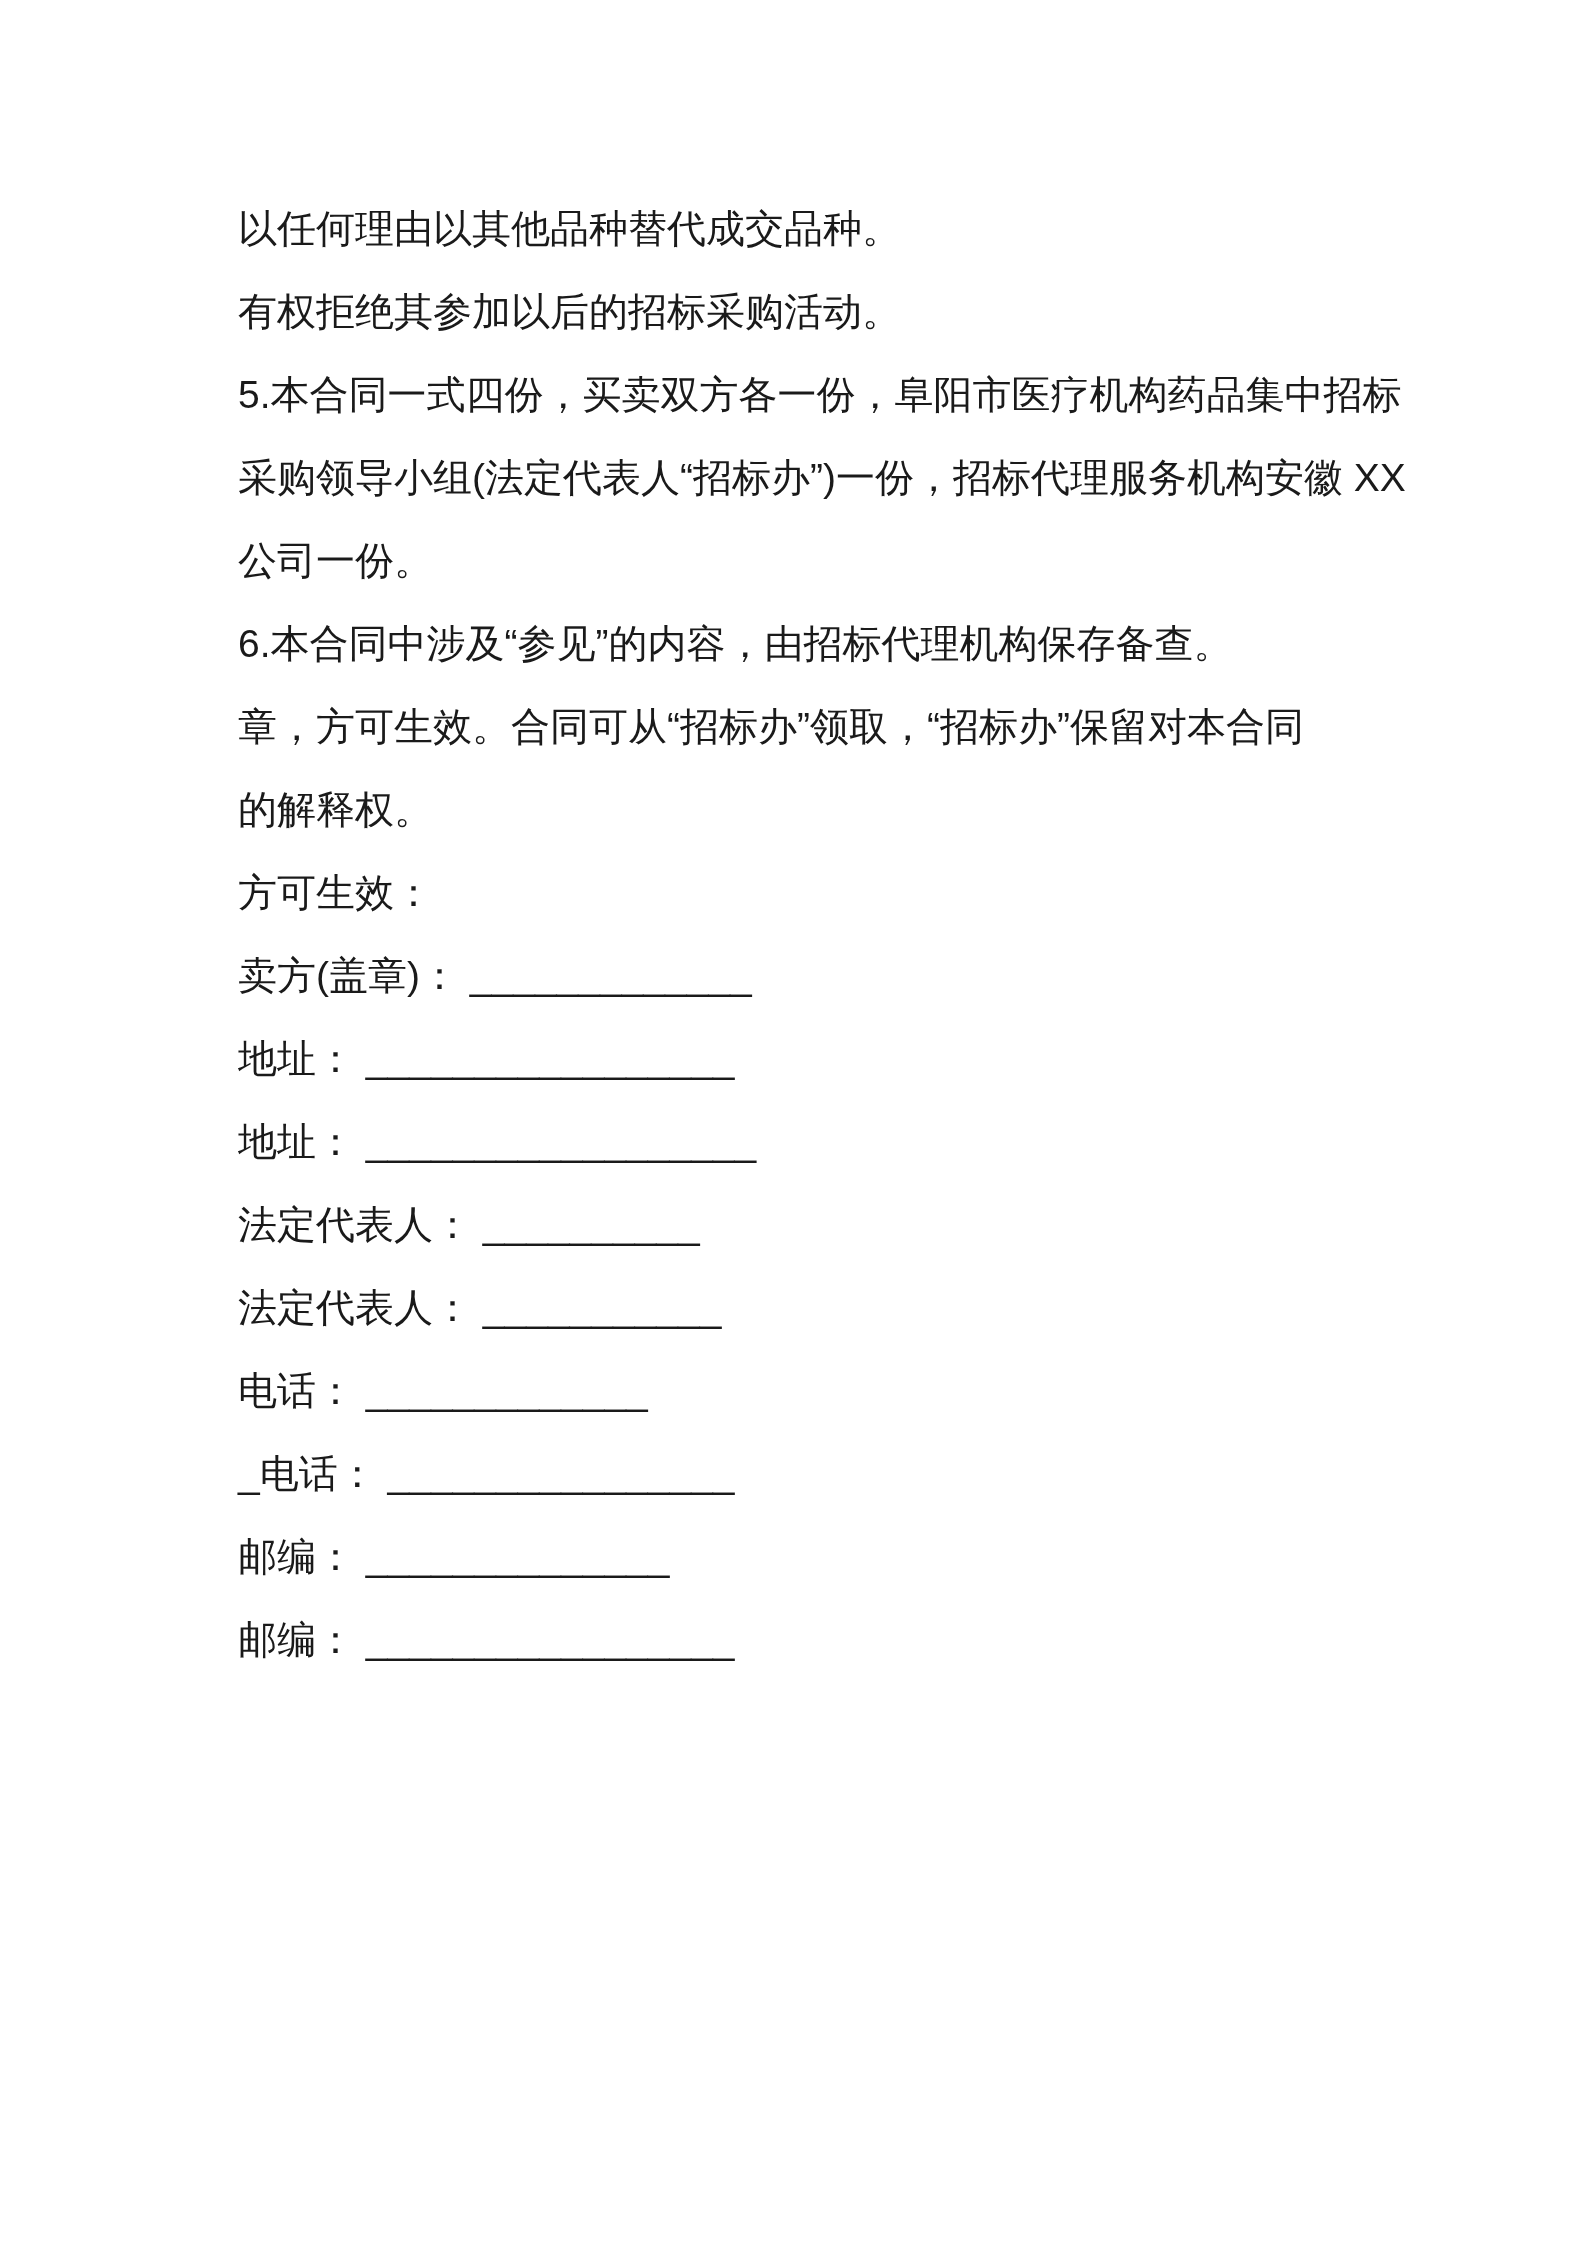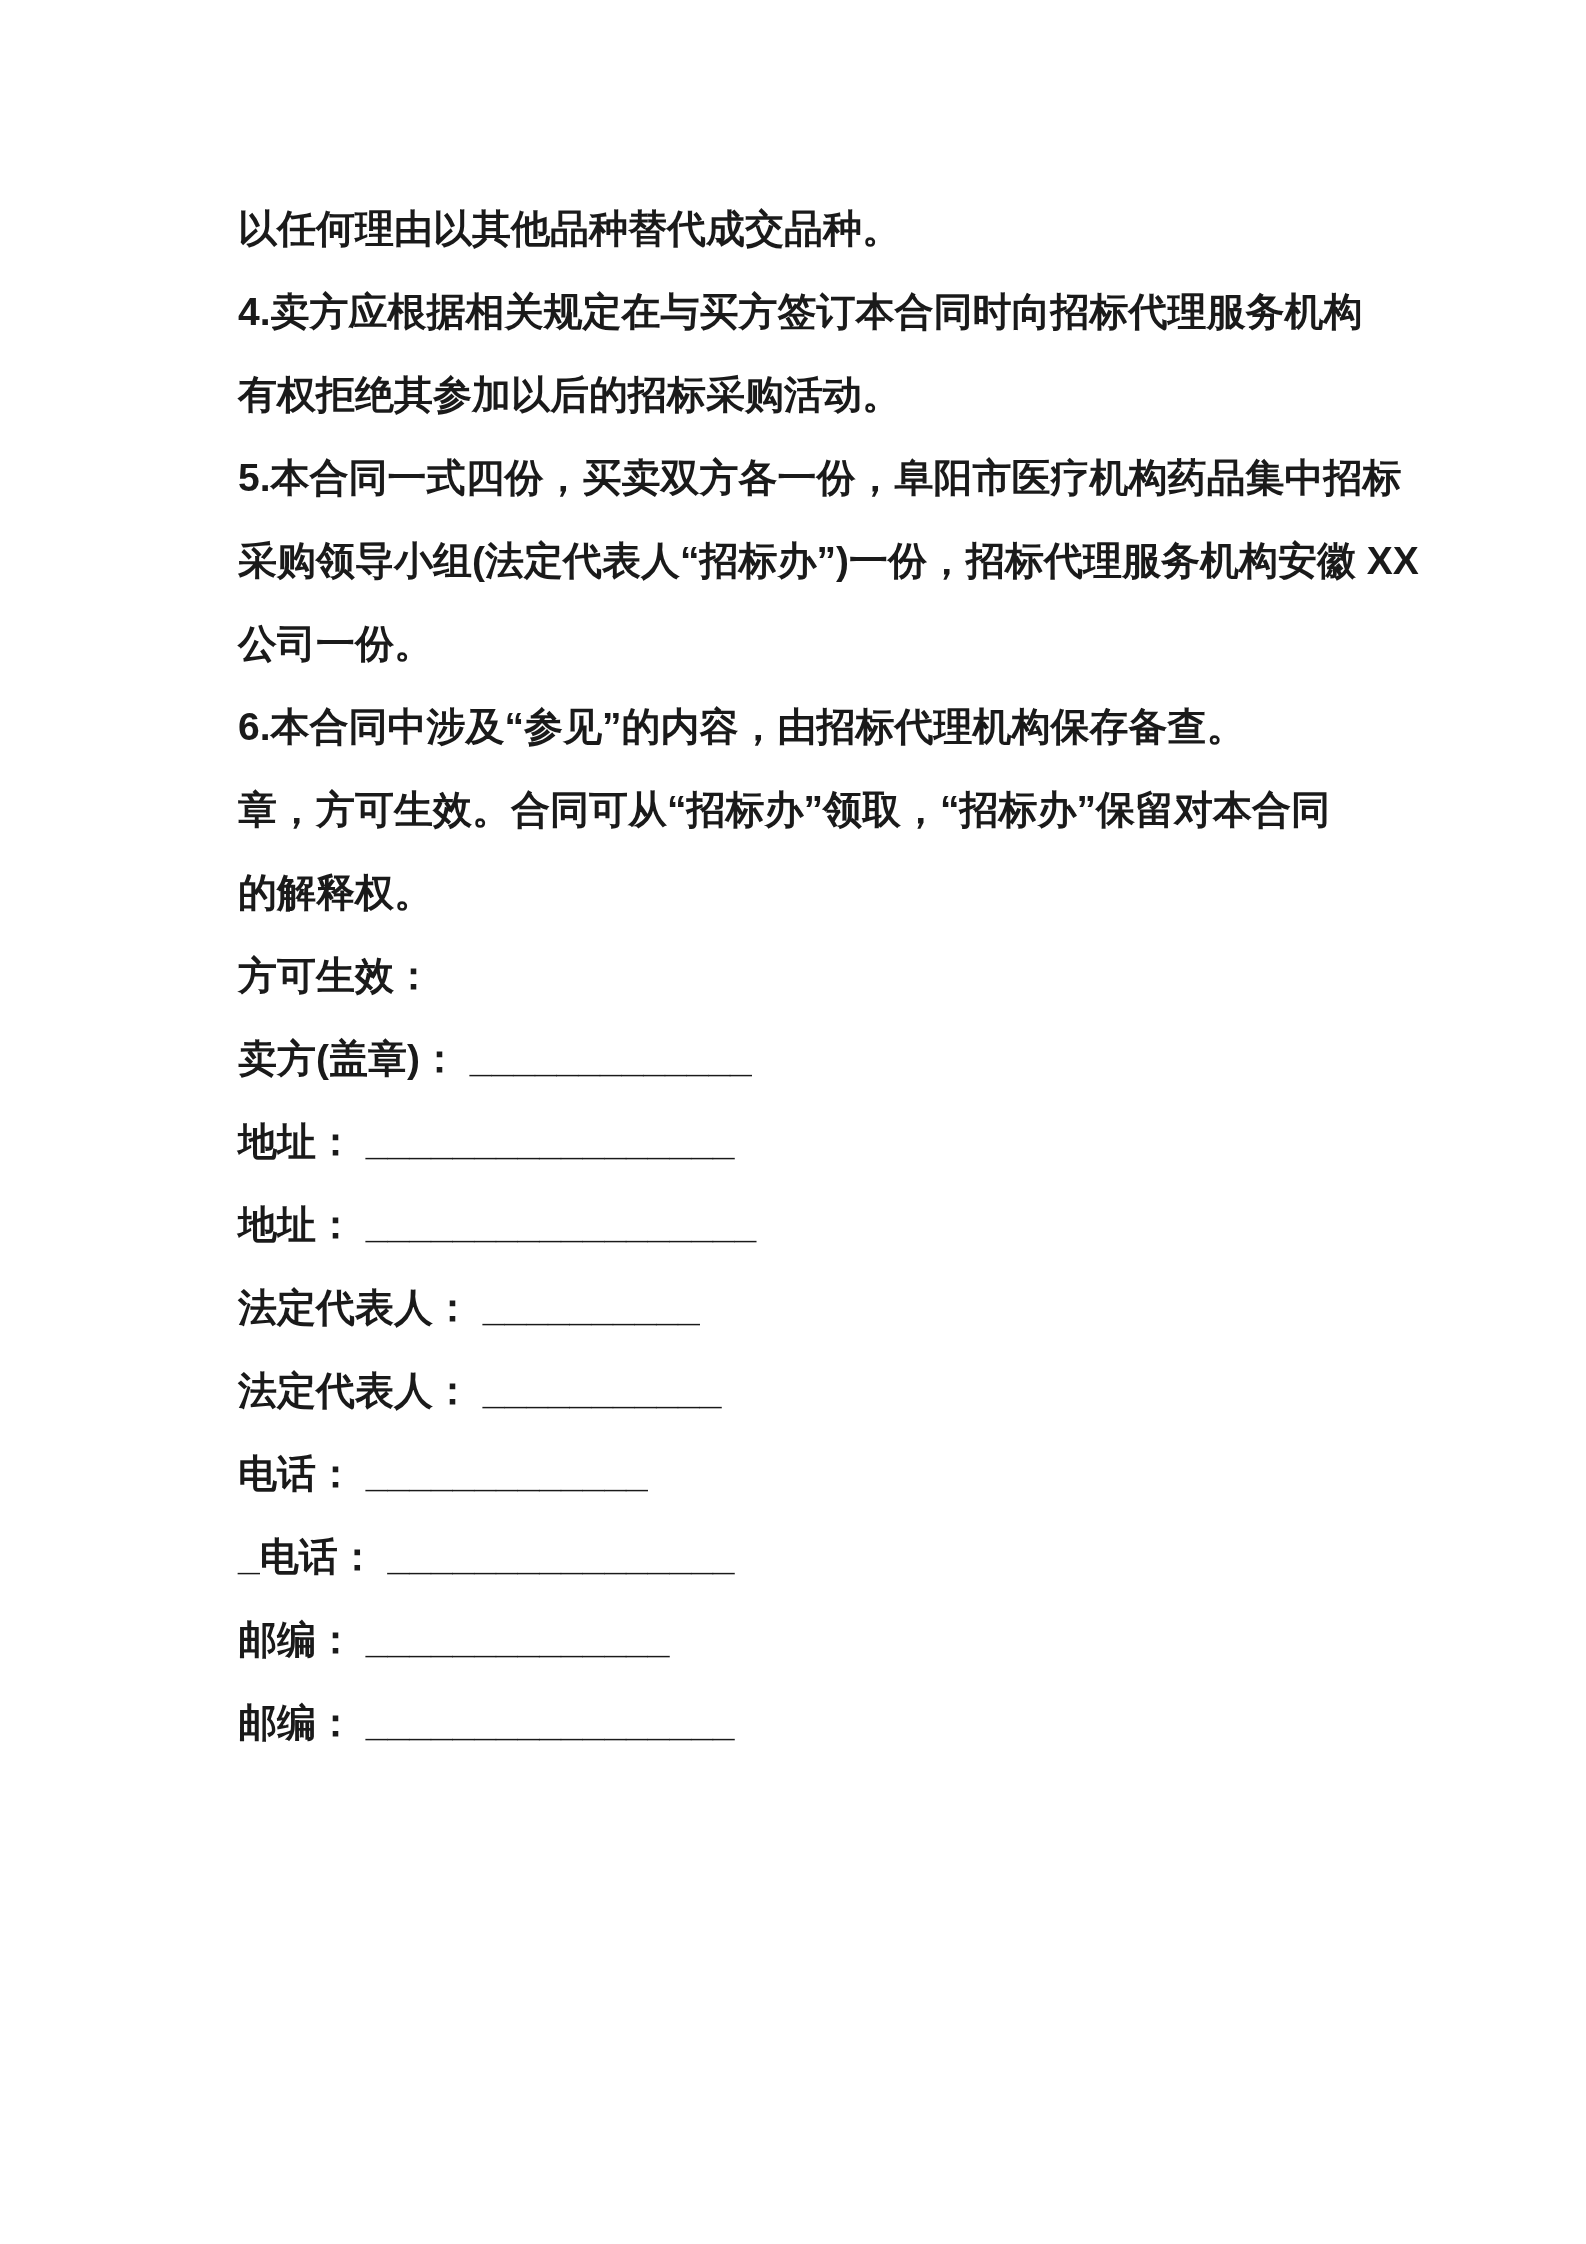--- a/index.html
+++ b/index.html
@@ -16,36 +16,35 @@
     overflow: hidden;
   }
   .content {
     position: absolute;
     left: 238px;
     top: 187px;
     width: 1114px;
   }
   .line {
     font-family: "Liberation Sans", "DejaVu Sans", sans-serif;
-    font-weight: 700;
+    font-weight: 400;
     font-size: 39px;
     line-height: 83px;
     height: 83px;
     color: #1a1a1a;
     white-space: nowrap;
     letter-spacing: 0px;
   }
 </style>
 </head>
 <body>
 
 <div class="page">
   <div class="content">
     <div class="line">以任何理由以其他品种替代成交品种。</div>
-    <div class="line">4.卖方应根据相关规定在与买方签订本合同时向招标代理服务机构</div>
     <div class="line">有权拒绝其参加以后的招标采购活动。</div>
     <div class="line">5.本合同一式四份，买卖双方各一份，阜阳市医疗机构药品集中招标</div>
     <div class="line">采购领导小组(法定代表人“招标办”)一份，招标代理服务机构安徽 XX</div>
     <div class="line">公司一份。</div>
     <div class="line">6.本合同中涉及“参见”的内容，由招标代理机构保存备查。</div>
     <div class="line">章，方可生效。合同可从“招标办”领取，“招标办”保留对本合同</div>
     <div class="line">的解释权。</div>
     <div class="line">方可生效：</div>
     <div class="line">卖方(盖章)： _____________</div>
     <div class="line">地址： _________________</div>

